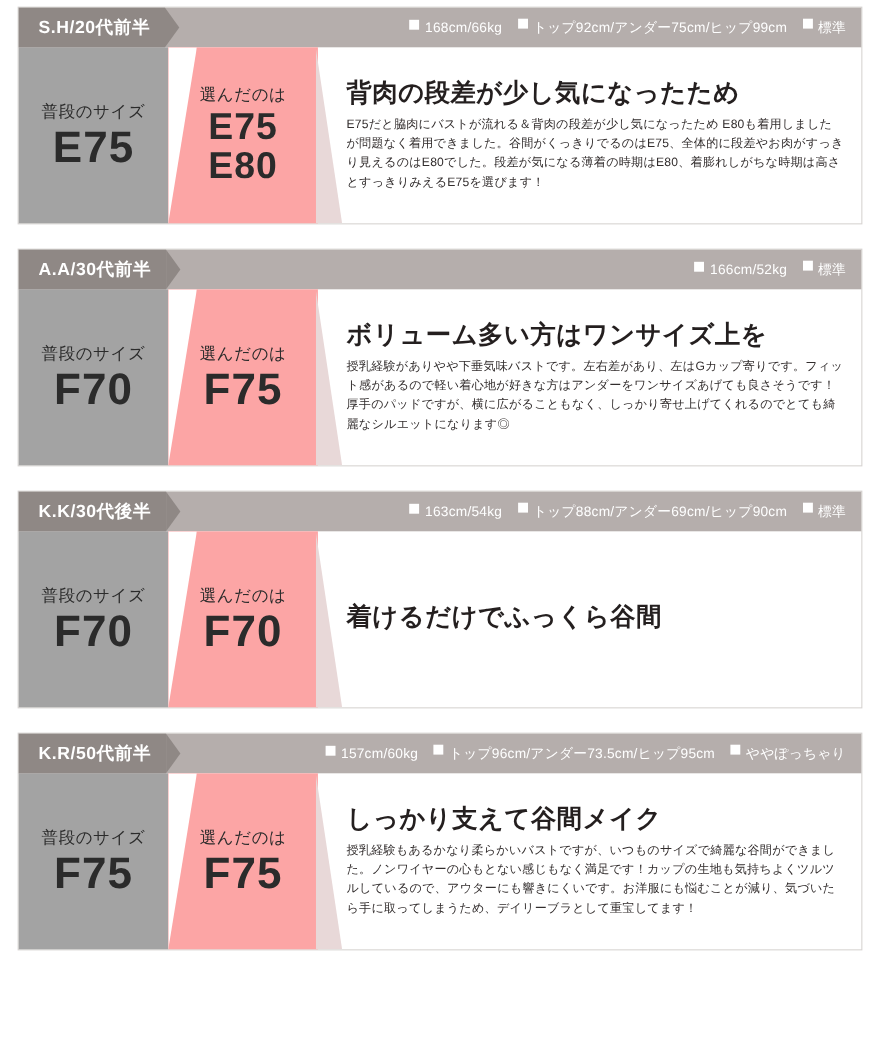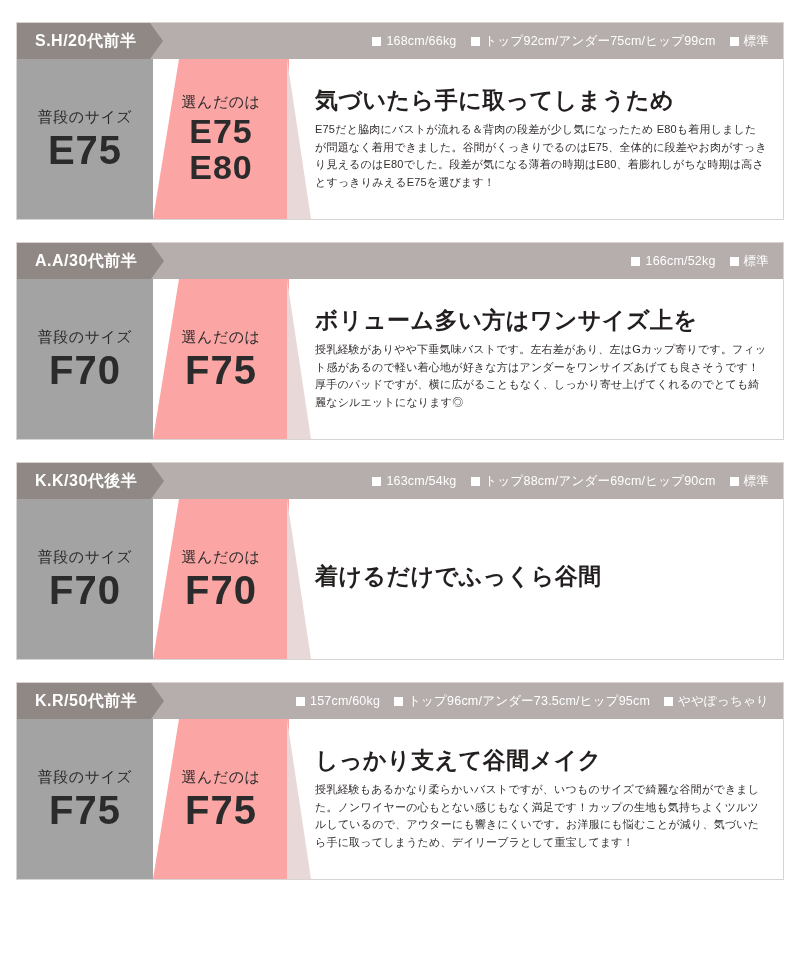--- a/index.html
+++ b/index.html
@@ -11,21 +11,21 @@
     height: 960px;
     background: #ffffff;
     font-family: "Liberation Sans", sans-serif;
     color: #2b2b2b;
     -webkit-font-smoothing: antialiased;
   }
   .page {
     width: 800px;
     height: 836px;
     box-sizing: border-box;
-    padding: 22px 16px 16px 16px;
+    padding: 6px 16px 16px 16px;
     display: flex;
     flex-direction: column;
     gap: 22px;
   }
   .review-card {
     border: 1px solid #d8d4d2;
     background: #ffffff;
     display: flex;
     flex-direction: column;
   }
@@ -66,21 +66,21 @@
     align-items: center;
     justify-content: flex-end;
     gap: 14px;
     padding: 0 14px 0 26px;
     font-size: 12.5px;
     white-space: nowrap;
     letter-spacing: 0.2px;
   }
   .spec {
     display: inline-flex;
-    align-items: center;
+    align-items: flex-start;
     gap: 5px;
   }
   .spec-mark {
     display: inline-block;
     width: 9px;
     height: 9px;
     background: #ffffff;
     flex: none;
   }
   
@@ -195,21 +195,21 @@
       <div class="size-block size-usual">
         <div class="size-label">普段のサイズ</div>
         <div class="size-value">E75</div>
       </div>
       <div class="size-block size-chosen">
         <div class="size-label">選んだのは</div>
         <div class="size-value two-line" style="white-space:pre-line">E75
 E80</div>
       </div>
       <div class="text-block">
-        <div class="review-title">気づいたら手に取ってしまうため</div>
+        <div class="review-title">背肉の段差が少し気になったため</div>
         <div class="review-text">E75だと脇肉にバストが流れる＆背肉の段差が少し気になったため E80も着用しましたが問題なく着用できました。谷間がくっきりでるのはE75、全体的に段差やお肉がすっきり見えるのはE80でした。段差が気になる薄着の時期はE80、着膨れしがちな時期は高さとすっきりみえるE75を選びます！</div>
       </div>
     </div>
   </div>
 
   <div class="review-card">
     <div class="card-header">
       <div class="header-name">A.A/30代前半</div>
       <div class="header-specs">
         <span class="spec">

